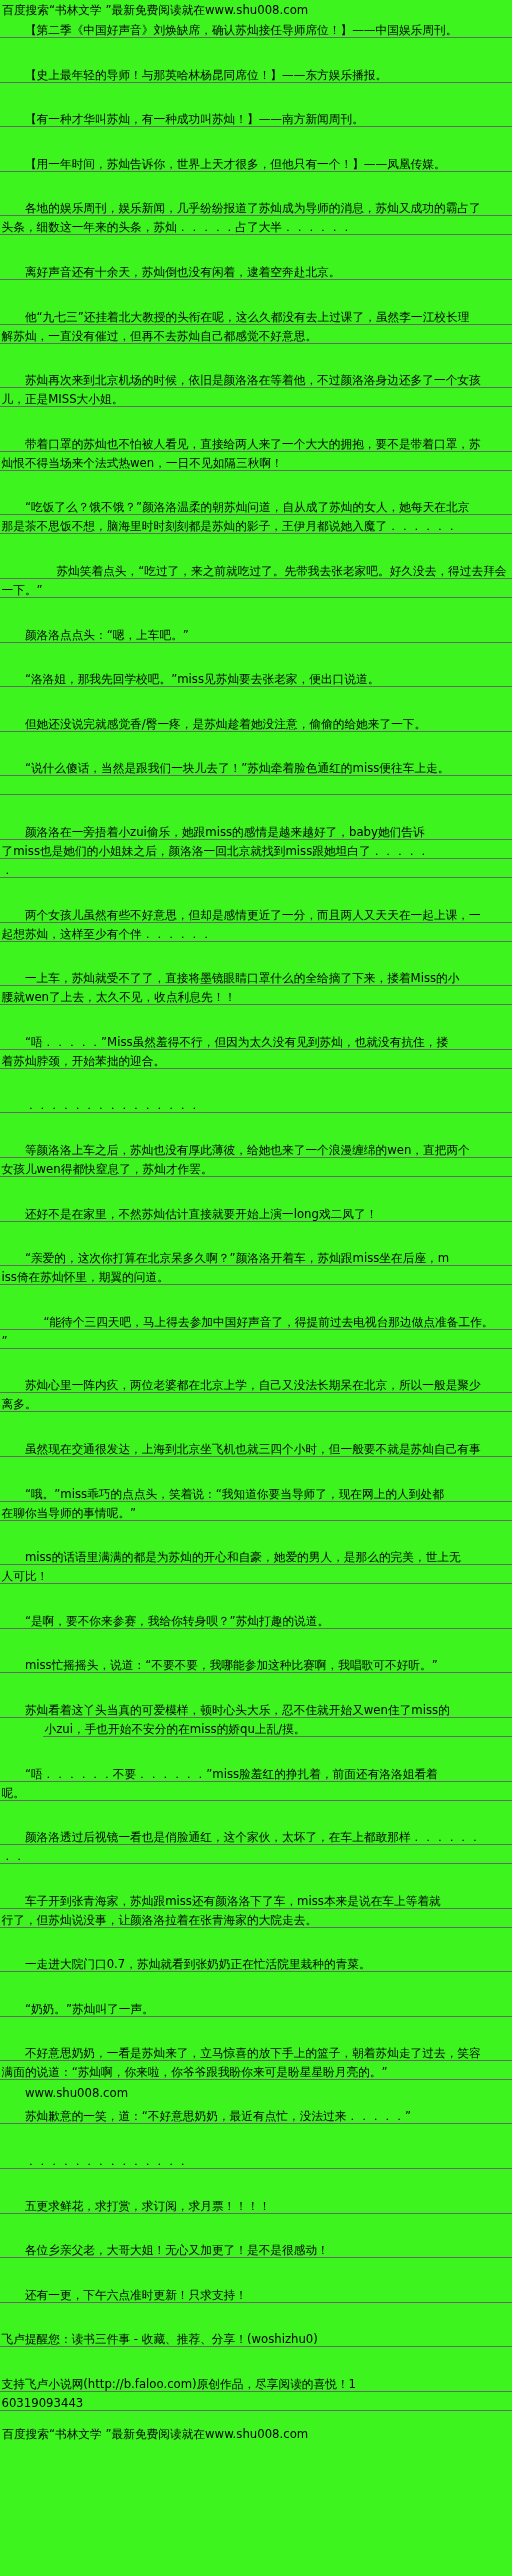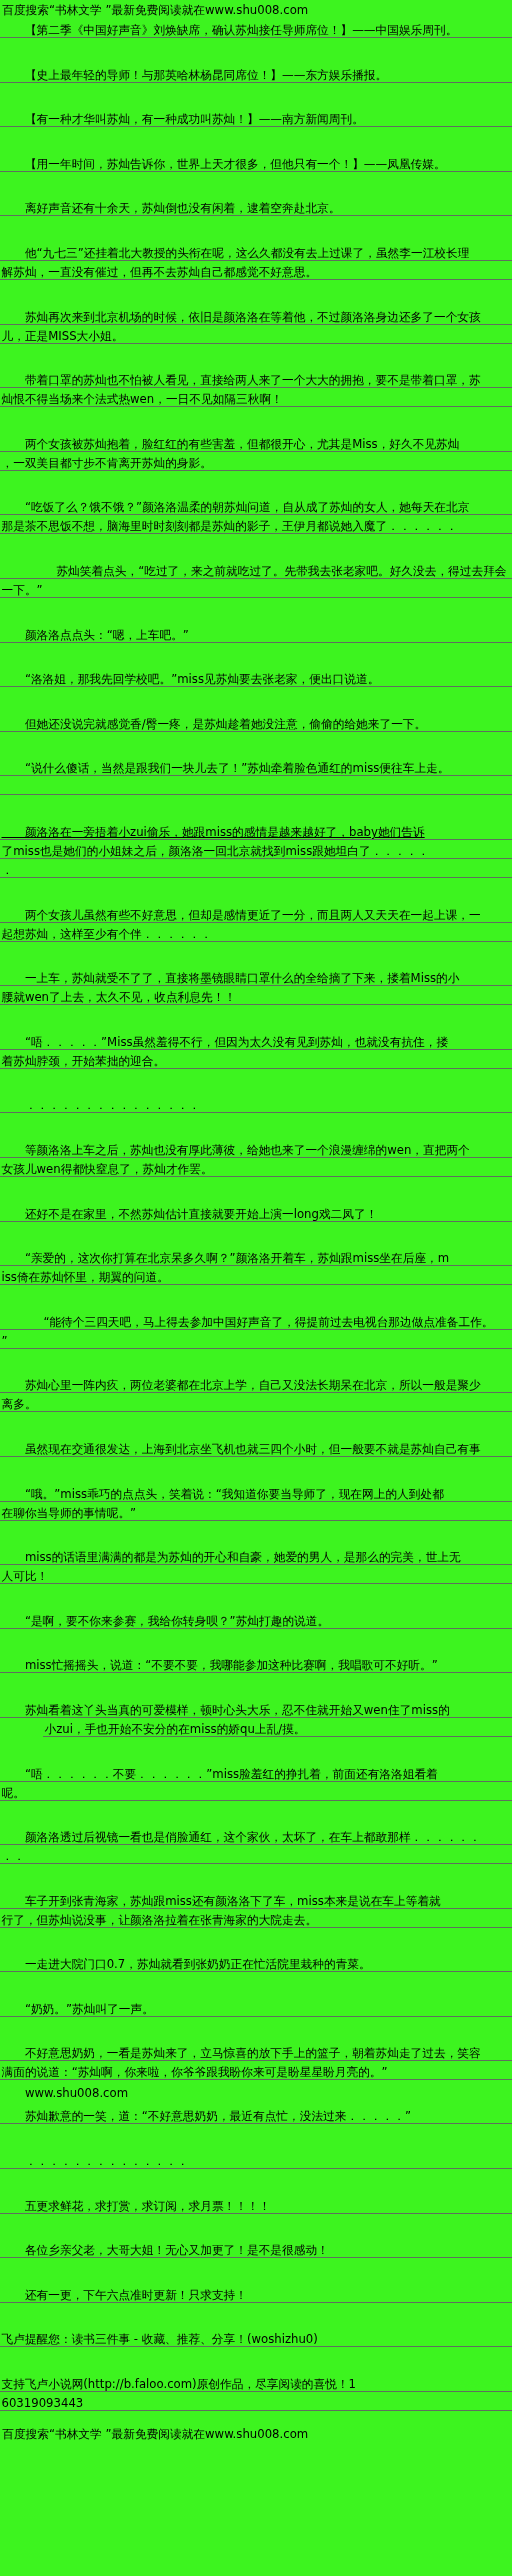--- a/index.html
+++ b/index.html
@@ -47,39 +47,39 @@
       <div class="block ruled">
         <div class="line" style="border-bottom-color: rgb(95, 110, 95);">　　【史上最年轻的导师！与那英哈林杨昆同席位！】——东方娱乐播报。</div>
       </div>
       <div class="block ruled">
         <div class="line" style="border-bottom-color: rgb(95, 110, 95);">　　【有一种才华叫苏灿，有一种成功叫苏灿！】——南方新闻周刊。</div>
       </div>
       <div class="block ruled">
         <div class="line" style="border-bottom-color: rgb(95, 110, 95);">　　【用一年时间，苏灿告诉你，世界上天才很多，但他只有一个！】——凤凰传媒。</div>
       </div>
       <div class="block ruled">
+        <div class="line" style="border-bottom-color: rgb(95, 110, 95);">　　各地的娱乐周刊，娱乐新闻，几乎纷纷报道了苏灿成为导师的消息，苏灿又成功的霸占了</div>
+        <div class="line" style="border-bottom-color: rgb(95, 110, 95);">头条，细数这一年来的头条，苏灿．．．．．占了大半．．．．．．</div>
+      </div>
+      <div class="block ruled">
         <div class="line" style="border-bottom-color: rgb(95, 110, 95);">　　离好声音还有十余天，苏灿倒也没有闲着，逮着空奔赴北京。</div>
       </div>
       <div class="block ruled">
         <div class="line" style="border-bottom-color: rgb(95, 110, 95);">　　他“九七三”还挂着北大教授的头衔在呢，这么久都没有去上过课了，虽然李一江校长理</div>
         <div class="line" style="border-bottom-color: rgb(95, 110, 95);">解苏灿，一直没有催过，但再不去苏灿自己都感觉不好意思。</div>
       </div>
       <div class="block ruled">
         <div class="line" style="border-bottom-color: rgb(95, 110, 95);">　　苏灿再次来到北京机场的时候，依旧是颜洛洛在等着他，不过颜洛洛身边还多了一个女孩</div>
         <div class="line" style="border-bottom-color: rgb(95, 110, 95);">儿，正是MISS大小姐。</div>
       </div>
       <div class="block ruled">
         <div class="line" style="border-bottom-color: rgb(95, 110, 95);">　　带着口罩的苏灿也不怕被人看见，直接给两人来了一个大大的拥抱，要不是带着口罩，苏</div>
         <div class="line" style="border-bottom-color: rgb(95, 110, 95);">灿恨不得当场来个法式热wen，一日不见如隔三秋啊！</div>
       </div>
       <div class="block ruled">
-        <div class="line" style="border-bottom-color: rgb(95, 110, 95);">　　两个女孩被苏灿抱着，脸红红的有些害羞，但都很开心，尤其是Miss，好久不见苏灿</div>
-        <div class="line" style="border-bottom-color: rgb(95, 110, 95);">，一双美目都寸步不肯离开苏灿的身影。</div>
-      </div>
-      <div class="block ruled">
         <div class="line" style="border-bottom-color: rgb(95, 110, 95);">　　“吃饭了么？饿不饿？”颜洛洛温柔的朝苏灿问道，自从成了苏灿的女人，她每天在北京</div>
         <div class="line" style="border-bottom-color: rgb(95, 110, 95);">那是茶不思饭不想，脑海里时时刻刻都是苏灿的影子，王伊月都说她入魔了．．．．．．</div>
       </div>
       <div class="block ruled">
         <div class="line" style="border-bottom-color: rgb(95, 110, 95); padding-left: 33px;">　　苏灿笑着点头，“吃过了，来之前就吃过了。先带我去张老家吧。好久没去，得过去拜会</div>
         <div class="line" style="border-bottom-color: rgb(95, 110, 95);">一下。”</div>
       </div>
       <div class="block ruled">
         <div class="line" style="border-bottom-color: rgb(95, 110, 95);">　　颜洛洛点点头：“嗯，上车吧。”</div>
       </div>
@@ -87,21 +87,21 @@
         <div class="line" style="border-bottom-color: rgb(95, 110, 95);">　　“洛洛姐，那我先回学校吧。”miss见苏灿要去张老家，便出口说道。</div>
       </div>
       <div class="block ruled">
         <div class="line" style="border-bottom-color: rgb(95, 110, 95);">　　但她还没说完就感觉香/臀一疼，是苏灿趁着她没注意，偷偷的给她来了一下。</div>
       </div>
       <div class="block ruled">
         <div class="line" style="border-bottom-color: rgb(95, 110, 95);">　　“说什么傻话，当然是跟我们一块儿去了！”苏灿牵着脸色通红的miss便往车上走。</div>
         <div class="line" style="border-bottom-color: rgb(95, 110, 95);"></div>
       </div>
       <div class="block ruled">
-        <div class="line" style="border-bottom-color: rgb(95, 110, 95); text-decoration: underline;">　　颜洛洛在一旁捂着小zui偷乐，她跟miss的感情是越来越好了，baby她们告诉</div>
+        <div class="line" style="border-bottom-color: rgb(95, 110, 95);">　　颜洛洛在一旁捂着小zui偷乐，她跟miss的感情是越来越好了，baby她们告诉</div>
         <div class="line" style="border-bottom-color: rgb(95, 110, 95);">了miss也是她们的小姐妹之后，颜洛洛一回北京就找到miss跟她坦白了．．．．．</div>
         <div class="line" style="border-bottom-color: rgb(95, 110, 95);">．</div>
       </div>
       <div class="block ruled">
         <div class="line" style="border-bottom-color: rgb(95, 110, 95);">　　两个女孩儿虽然有些不好意思，但却是感情更近了一分，而且两人又天天在一起上课，一</div>
         <div class="line" style="border-bottom-color: rgb(95, 110, 95);">起想苏灿，这样至少有个伴．．．．．．</div>
       </div>
       <div class="block ruled">
         <div class="line" style="border-bottom-color: rgb(95, 110, 95);">　　一上车，苏灿就受不了了，直接将墨镜眼睛口罩什么的全给摘了下来，搂着Miss的小</div>
         <div class="line" style="border-bottom-color: rgb(95, 110, 95);">腰就wen了上去，太久不见，收点利息先！！</div>

